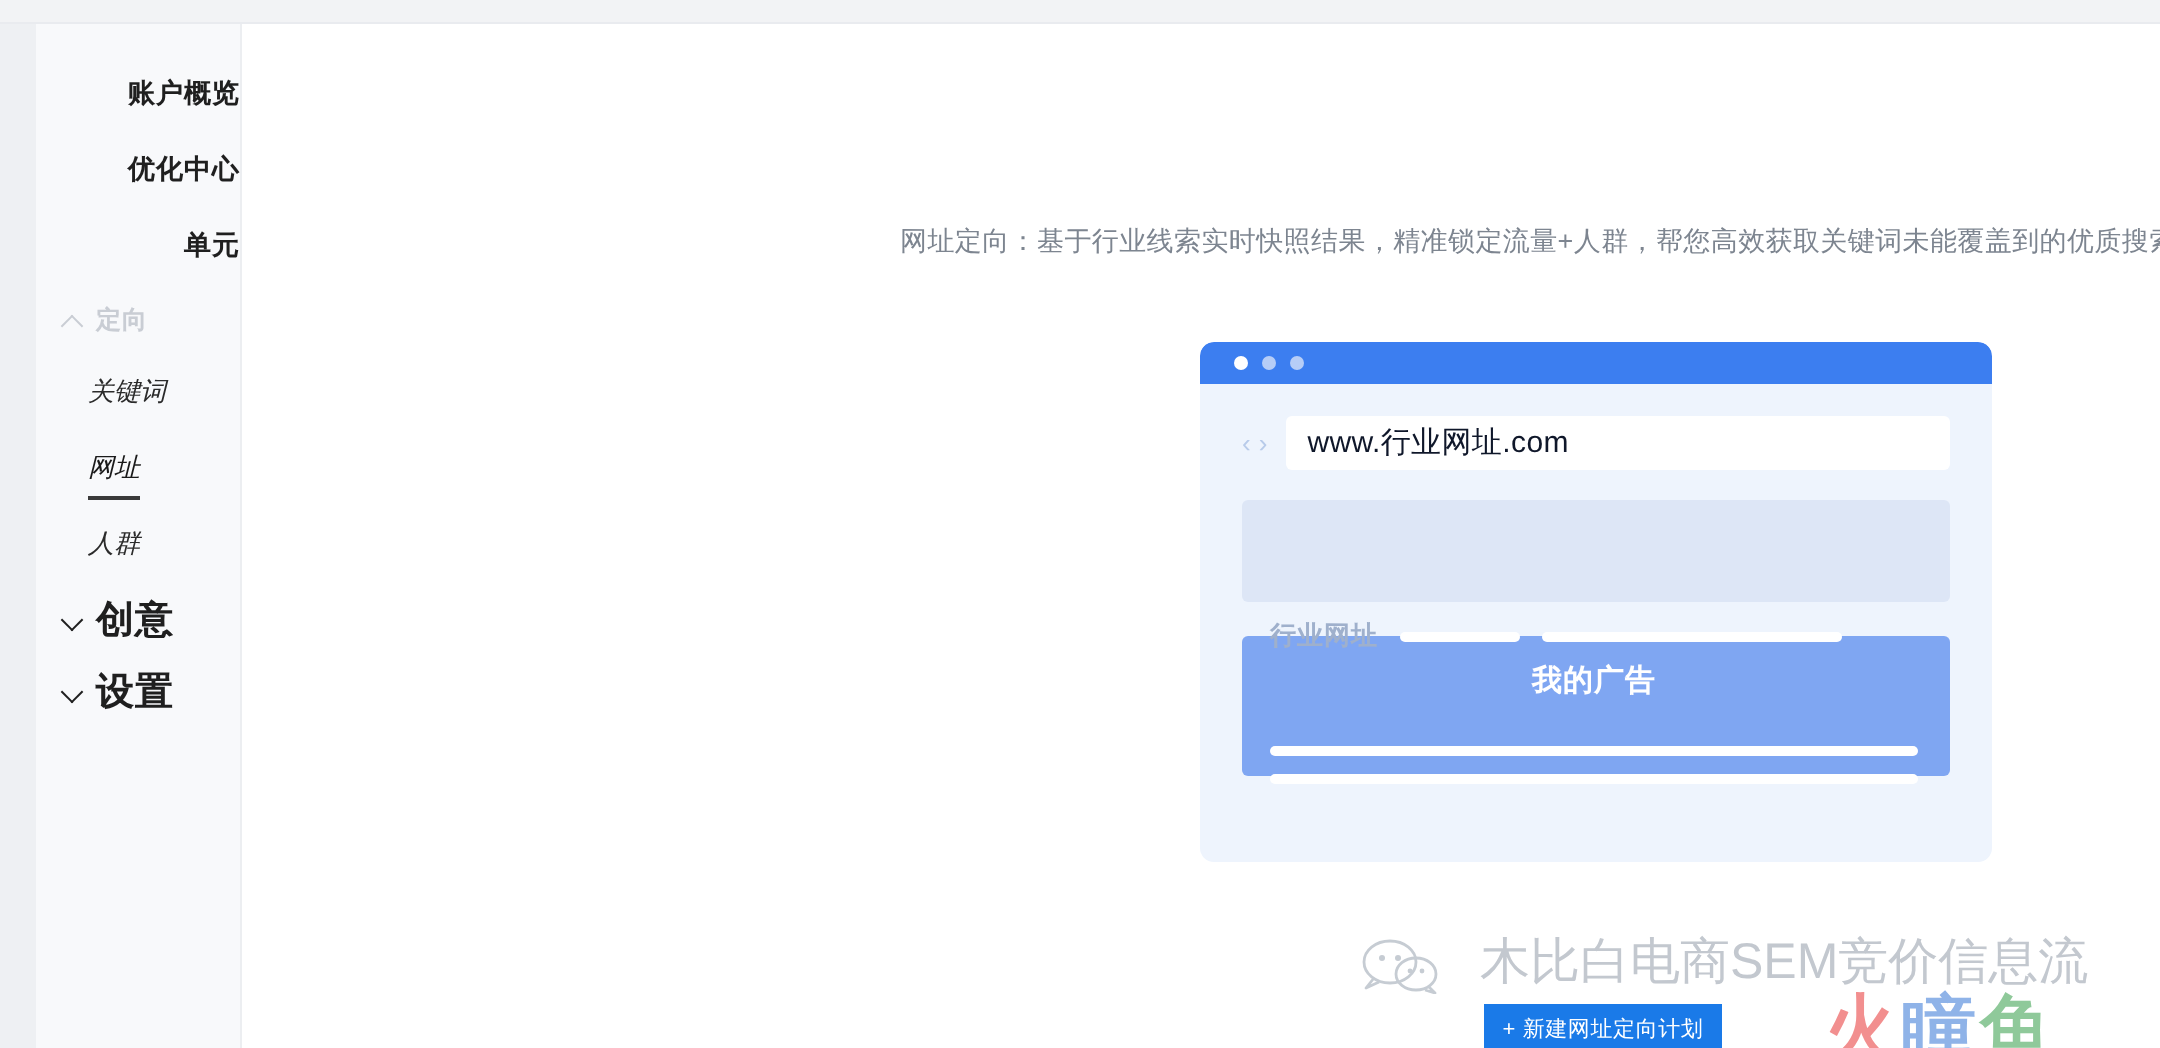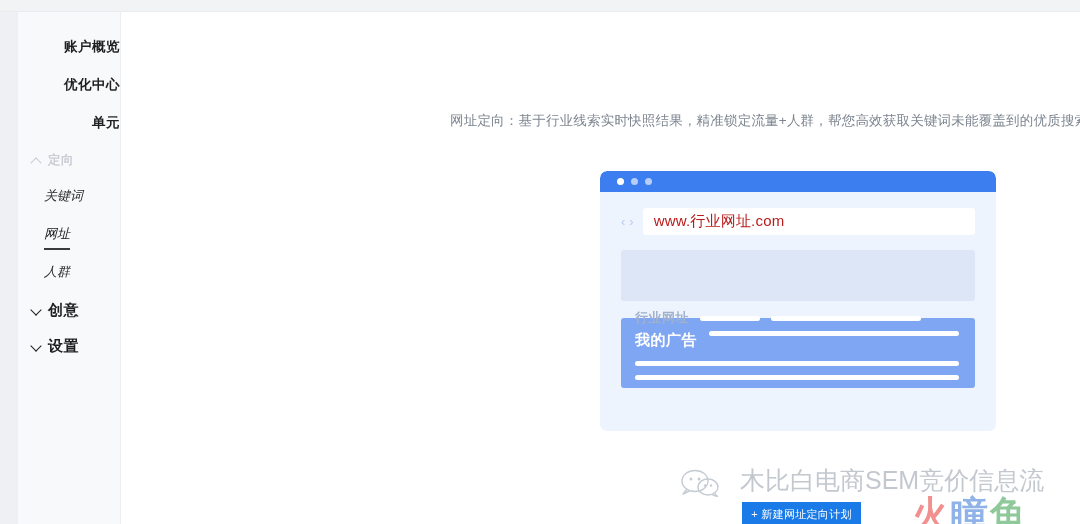--- a/index.html
+++ b/index.html
@@ -55,21 +55,21 @@
     height: 36px;
     display: flex;
     align-items: center;
     padding-left: 12px;
     font-size: 12.5px;
     color: #c9cdd4;
     font-weight: 700;
     letter-spacing: .5px;
     cursor: pointer;
   }
-  .nav-group-head.solid { color: #1f1f1f; font-size: 15px; }
+  .nav-group-head.solid { color: #1f1f1f; font-size: 19px; }
   .chev {
     width: 13px; height: 13px;
     display: inline-block;
     margin-right: 5px;
     position: relative;
     flex: 0 0 auto;
   }
   .chev::before {
     content: "";
     position: absolute;
@@ -147,21 +147,21 @@
   .navarrows { display: flex; gap: 4px; color: #b8cbea; font-size: 13px; line-height: 1; }
   .urlbar {
     flex: 1;
     height: 27px;
     background: #ffffff;
     border-radius: 3px;
     display: flex;
     align-items: center;
     padding-left: 11px;
     font-size: 15px;
-    color: #b91c1c;
+    color: #0f172a;
     letter-spacing: .2px;
   }
 
   .panel-gray {
     margin-top: 15px;
     height: 51px;
     background: #dde6f6;
     border-radius: 3px;
     padding: 11px 14px 0 14px;
   }
@@ -175,21 +175,21 @@
   .panel-gray .b2 { width: 150px; }
   .panel-gray .b3 { width: 255px; margin-top: 10px; }
 
   .panel-blue {
     margin-top: 17px;
     height: 70px;
     background: #7fa6f2;
     border-radius: 3px;
     padding: 13px 16px 0 14px;
   }
-  .panel-blue .row1 { display: flex; gap: 12px; }
+  .panel-blue .row1 { display: flex; align-items: center; gap: 12px; flex-direction: column; }
   .panel-blue .ttl {
     font-size: 15px; color: #ffffff; font-weight: 700; letter-spacing: .5px;
     white-space: nowrap;
   }
   .panel-blue .bb { height: 5px; background: #ffffff; border-radius: 3px; }
   .panel-blue .pb1 { flex: 1; }
   .panel-blue .pb2 { width: 100%; margin-top: 11px; }
   .panel-blue .pb3 { width: 100%; margin-top: 9px; }
 
   

